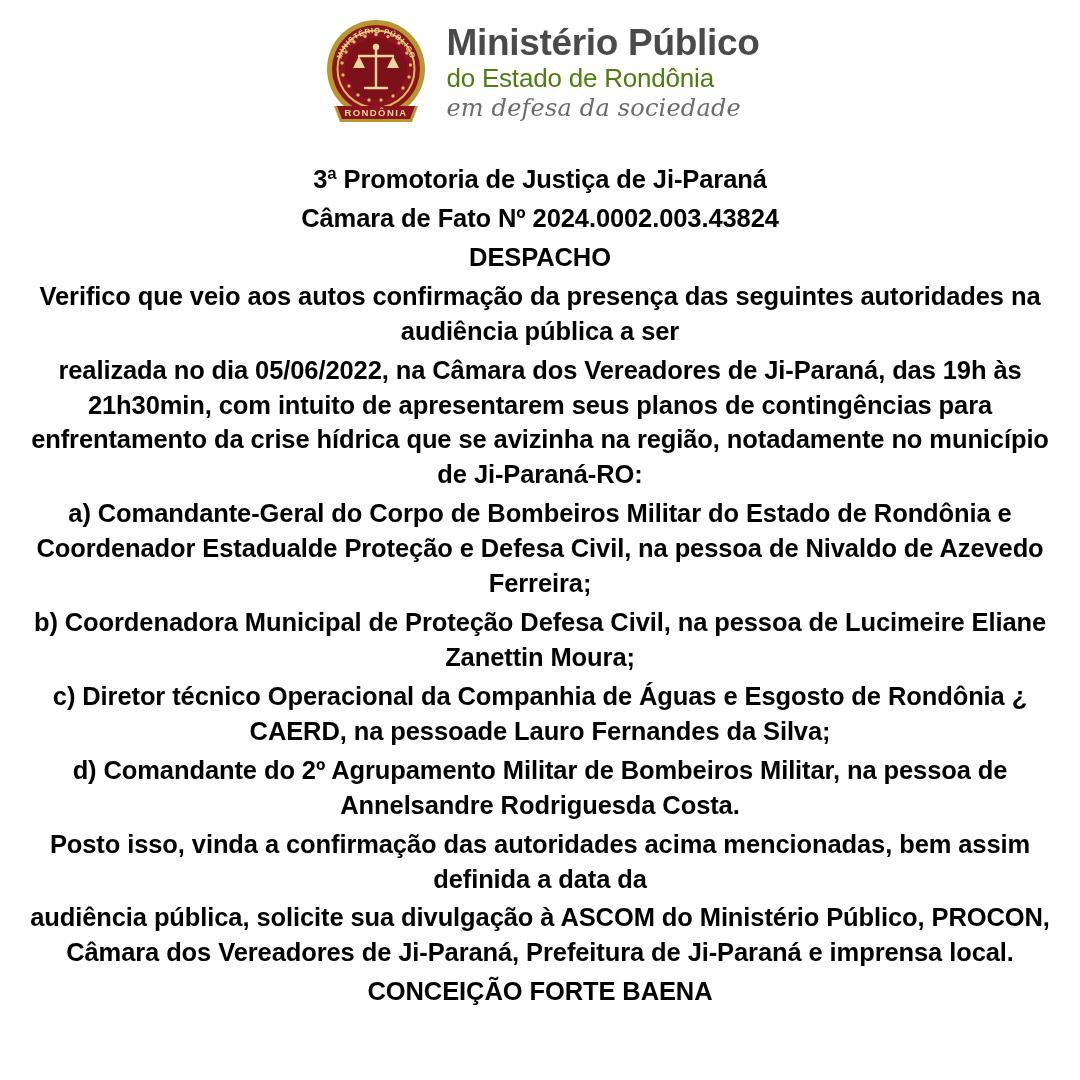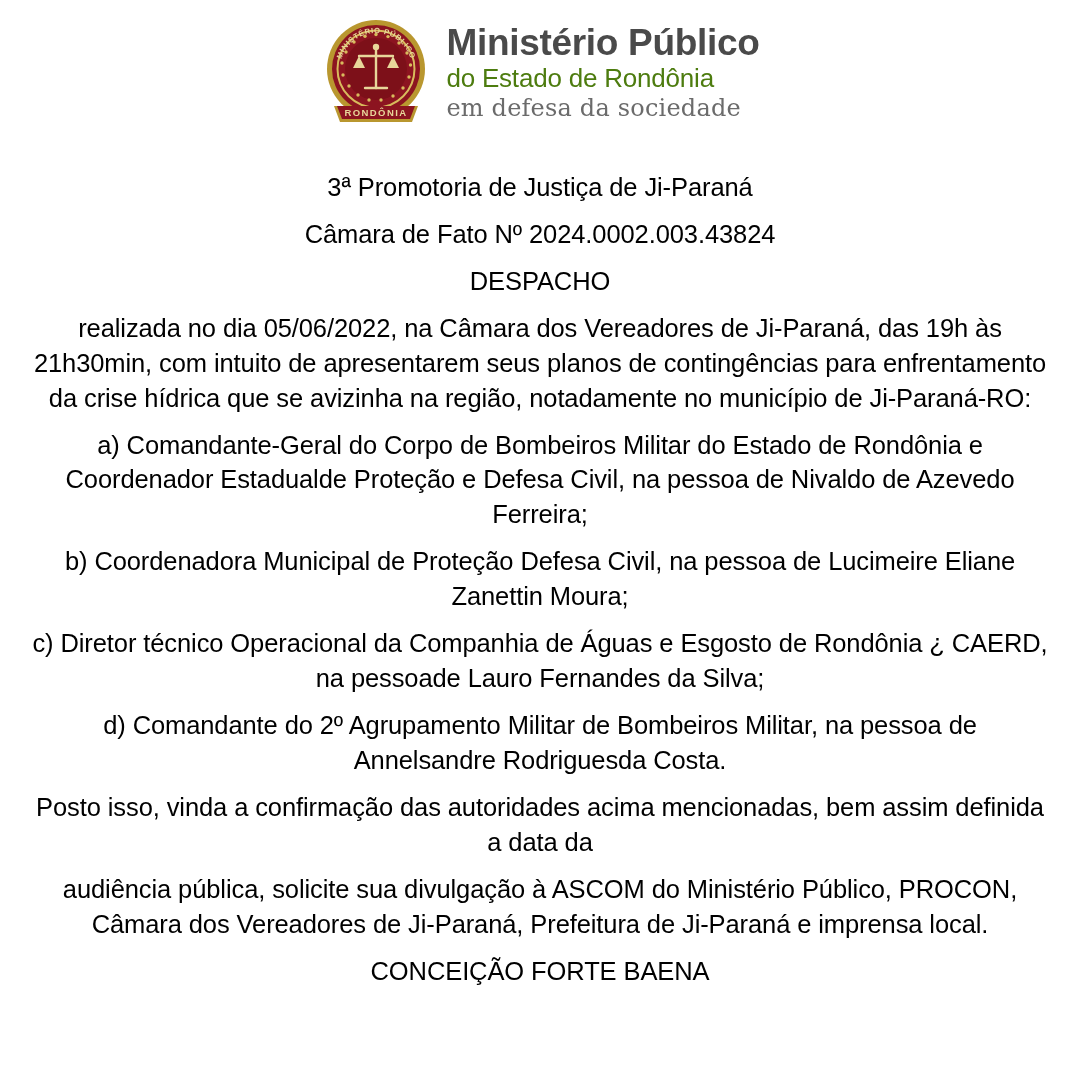--- a/index.html
+++ b/index.html
@@ -54,38 +54,39 @@
     letter-spacing: -0.3px;
   }
   .brand-line2 {
     font-size: 26px;
     color: #4d7c0f;
     margin-top: 2px;
     letter-spacing: -0.2px;
   }
   .brand-line3 {
     font-family: "DejaVu Serif", serif;
+    font-style: italic;
     font-size: 24px;
     color: #6b6b6b;
     margin-top: 4px;
     letter-spacing: 0.2px;
   }
 
   
   .doc {
     width: 1060px;
     box-sizing: border-box;
     padding: 0 8px;
     margin-top: 26px;
     text-align: center;
   }
   .doc p {
-    margin: 12px;
+    margin: 4px;
     font-size: 25.5px;
-    font-weight: normal;
+    font-weight: bold;
     line-height: 1.37;
     text-align: center;
     letter-spacing: -0.1px;
   }
 </style>
 </head>
 <body>
 
 <div class="page">
 
@@ -143,20 +144,21 @@
       <div class="brand-line1">Ministério Público</div>
       <div class="brand-line2">do Estado de Rondônia</div>
       <div class="brand-line3">em defesa da sociedade</div>
     </div>
   </div>
 
   <div class="doc">
     <p>3ª Promotoria de Justiça de Ji-Paraná</p>
     <p>Câmara de Fato Nº 2024.0002.003.43824</p>
     <p>DESPACHO</p>
+    <p>Verifico que veio aos autos confirmação da presença das seguintes autoridades na audiência pública a ser</p>
     <p>realizada no dia 05/06/2022, na Câmara dos Vereadores de Ji-Paraná, das 19h às 21h30min, com intuito de apresentarem seus planos de contingências para enfrentamento da crise hídrica que se avizinha na região, notadamente no município de Ji-Paraná-RO:</p>
     <p>a) Comandante-Geral do Corpo de Bombeiros Militar do Estado de Rondônia e Coordenador Estadualde Proteção e Defesa Civil, na pessoa de Nivaldo de Azevedo Ferreira;</p>
     <p>b) Coordenadora Municipal de Proteção Defesa Civil, na pessoa de Lucimeire Eliane Zanettin Moura;</p>
     <p>c) Diretor técnico Operacional da Companhia de Águas e Esgosto de Rondônia ¿ CAERD, na pessoade Lauro Fernandes da Silva;</p>
     <p>d) Comandante do 2º Agrupamento Militar de Bombeiros Militar, na pessoa de Annelsandre Rodriguesda Costa.</p>
     <p>Posto isso, vinda a confirmação das autoridades acima mencionadas, bem assim definida a data da</p>
     <p>audiência pública, solicite sua divulgação à ASCOM do Ministério Público, PROCON, Câmara dos Vereadores de Ji-Paraná, Prefeitura de Ji-Paraná e imprensa local.</p>
     <p>CONCEIÇÃO FORTE BAENA</p>
   </div>
 

